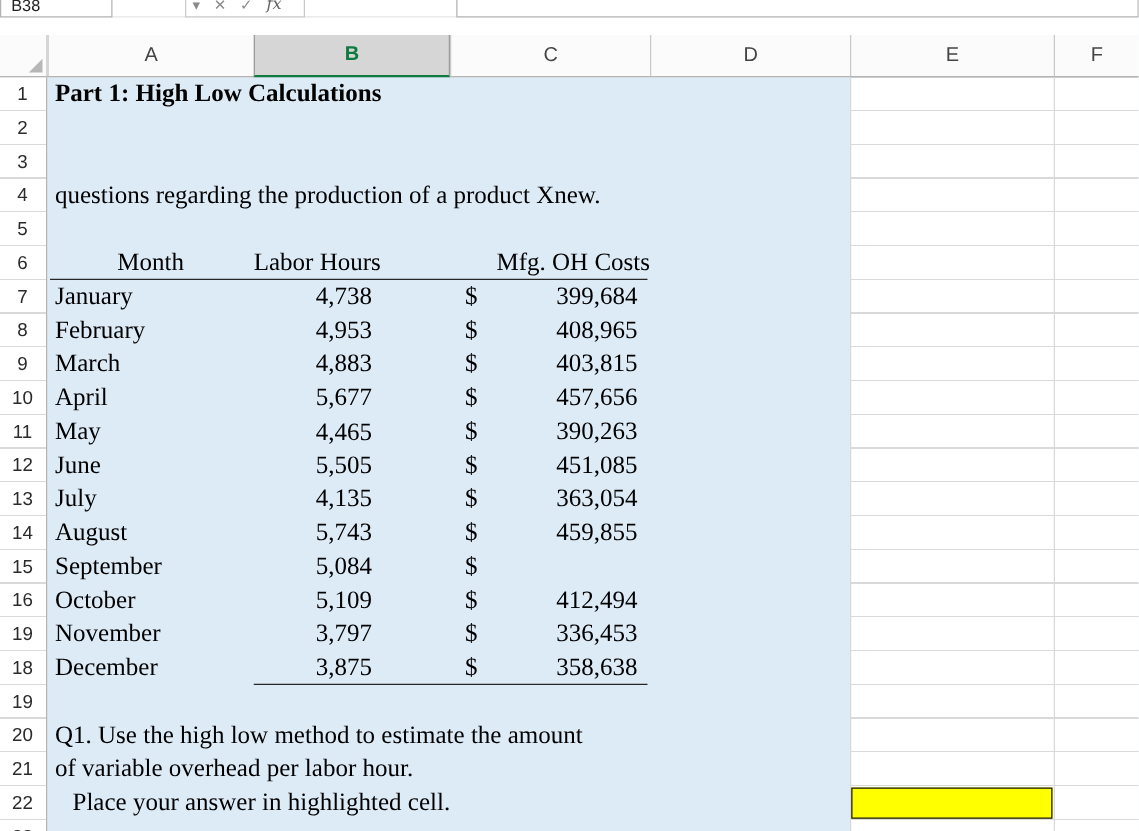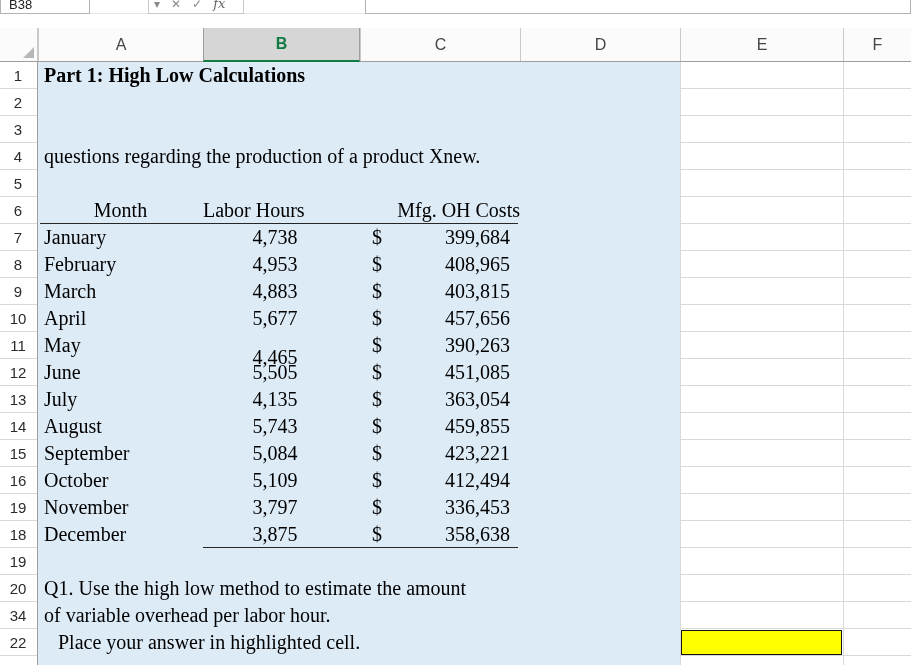--- a/index.html
+++ b/index.html
@@ -103,21 +103,21 @@
     <div class="rn" style="top:270px">11</div>
     <div class="rn" style="top:297px">12</div>
     <div class="rn" style="top:324px">13</div>
     <div class="rn" style="top:351px">14</div>
     <div class="rn" style="top:378px">15</div>
     <div class="rn" style="top:405px">16</div>
     <div class="rn" style="top:432px">19</div>
     <div class="rn" style="top:459px">18</div>
     <div class="rn" style="top:486px">19</div>
     <div class="rn" style="top:513px">20</div>
-    <div class="rn" style="top:540px">34</div>
+    <div class="rn" style="top:540px">21</div>
     <div class="rn" style="top:567px">22</div>
     <div class="rn" style="top:594px">23</div>
   </div>
 
   <div class="blue"></div>
   <div class="rgrid"></div>
   <div class="vline" style="left:680px"></div>
   <div class="vline" style="left:843px"></div>
 
   <div class="c ml bold" style="top:62px">Part 1: High Low Calculations</div>
@@ -142,21 +142,21 @@
   <div class="c hrs" style="top:278px">4,883</div>
   <div class="c cur" style="top:278px">$</div>
   <div class="c cost" style="top:278px">403,815</div>
 
   <div class="c ml" style="top:305px">April</div>
   <div class="c hrs" style="top:305px">5,677</div>
   <div class="c cur" style="top:305px">$</div>
   <div class="c cost" style="top:305px">457,656</div>
 
   <div class="c ml" style="top:332px">May</div>
-  <div class="c hrs" style="top:344px">4,465</div>
+  <div class="c hrs" style="top:333px">4,465</div>
   <div class="c cur" style="top:332px">$</div>
   <div class="c cost" style="top:332px">390,263</div>
 
   <div class="c ml" style="top:359px">June</div>
   <div class="c hrs" style="top:359px">5,505</div>
   <div class="c cur" style="top:359px">$</div>
   <div class="c cost" style="top:359px">451,085</div>
 
   <div class="c ml" style="top:386px">July</div>
   <div class="c hrs" style="top:386px">4,135</div>
@@ -164,21 +164,20 @@
   <div class="c cost" style="top:386px">363,054</div>
 
   <div class="c ml" style="top:413px">August</div>
   <div class="c hrs" style="top:413px">5,743</div>
   <div class="c cur" style="top:413px">$</div>
   <div class="c cost" style="top:413px">459,855</div>
 
   <div class="c ml" style="top:440px">September</div>
   <div class="c hrs" style="top:440px">5,084</div>
   <div class="c cur" style="top:440px">$</div>
-  <div class="c cost" style="top:440px">423,221</div>
 
   <div class="c ml" style="top:467px">October</div>
   <div class="c hrs" style="top:467px">5,109</div>
   <div class="c cur" style="top:467px">$</div>
   <div class="c cost" style="top:467px">412,494</div>
 
   <div class="c ml" style="top:494px">November</div>
   <div class="c hrs" style="top:494px">3,797</div>
   <div class="c cur" style="top:494px">$</div>
   <div class="c cost" style="top:494px">336,453</div>

